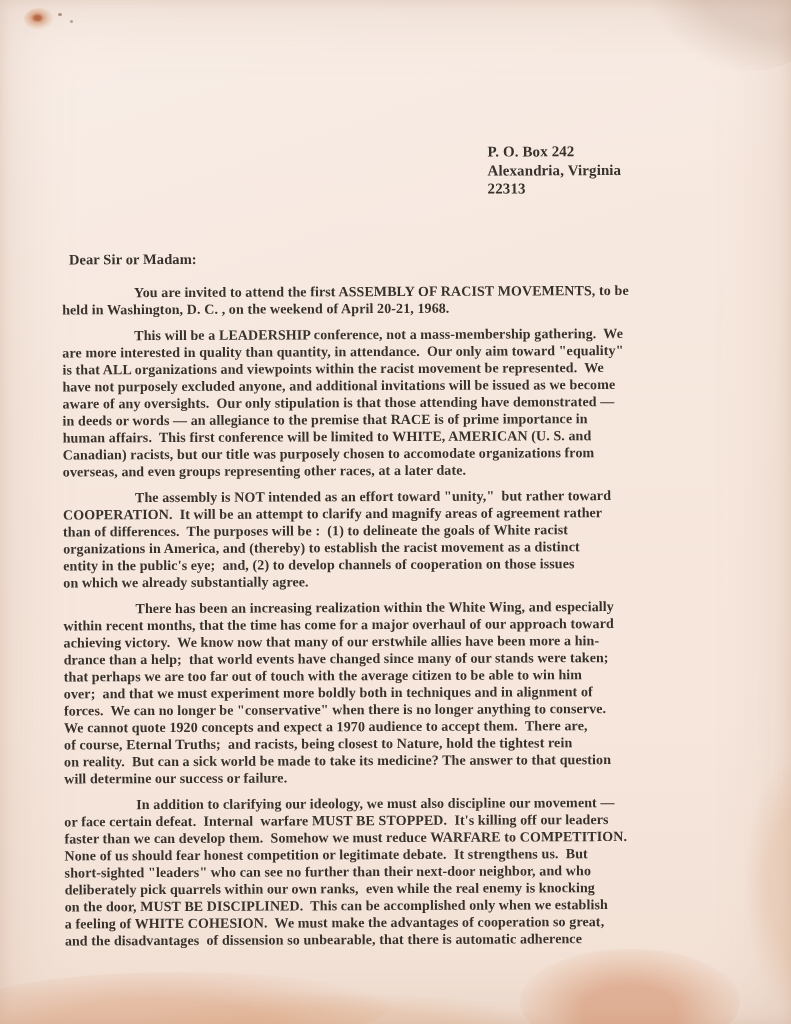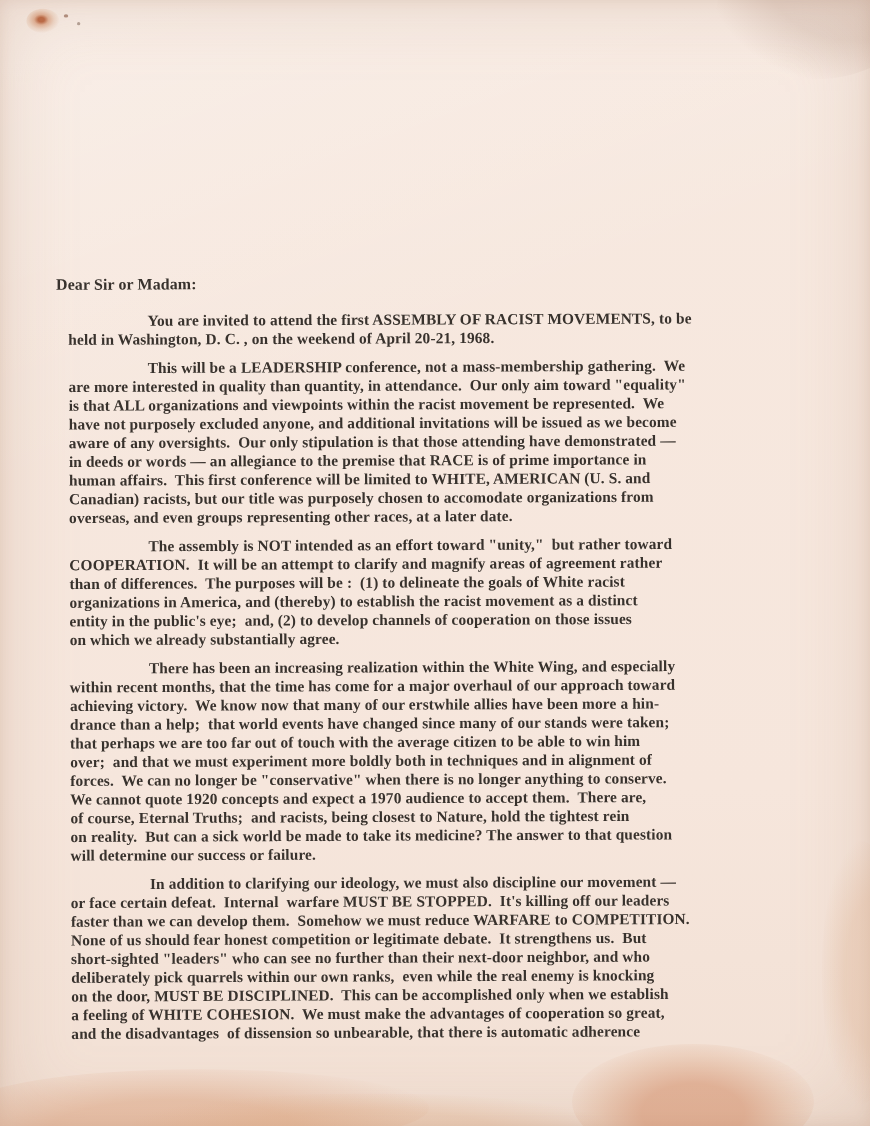--- a/index.html
+++ b/index.html
@@ -34,21 +34,21 @@
   }
   .letterhead {
     position: absolute;
     left: 489px;
     top: 143px;
     font-size: 15px;
     line-height: 18.5px;
   }
   .salutation {
     position: absolute;
-    left: 52px;
+    left: 70px;
     top: 250px;
     font-size: 14.5px;
     font-family: Liberation Serif, serif;
   }
   .body-block {
     position: absolute;
     left: 63px;
     top: 283px;
     width: 692px;
   }
@@ -109,20 +109,23 @@
   <div class="stain speck-1"></div>
   <div class="stain speck-2"></div>
   <div class="stain shade-top-right"></div>
   <div class="stain stain-bottom-band"></div>
   <div class="stain stain-bottom-faint"></div>
   <div class="stain stain-bottom-blob"></div>
   <div class="stain stain-right-edge"></div>
 
   <div class="scan-content">
 
+    <div class="letterhead letter-text">P. O. Box 242
+Alexandria, Virginia
+22313</div>
 
     <div class="salutation letter-text">Dear Sir or Madam:</div>
 
     <div class="body-block">
       <p class="letter-text">You are invited to attend the first ASSEMBLY OF RACIST MOVEMENTS, to be
 held in Washington, D. C. , on the weekend of April 20-21, 1968.</p>
       <p class="letter-text">This will be a LEADERSHIP conference, not a mass-membership gathering.  We
 are more interested in quality than quantity, in attendance.  Our only aim toward "equality"
 is that ALL organizations and viewpoints within the racist movement be represented.  We
 have not purposely excluded anyone, and additional invitations will be issued as we become

